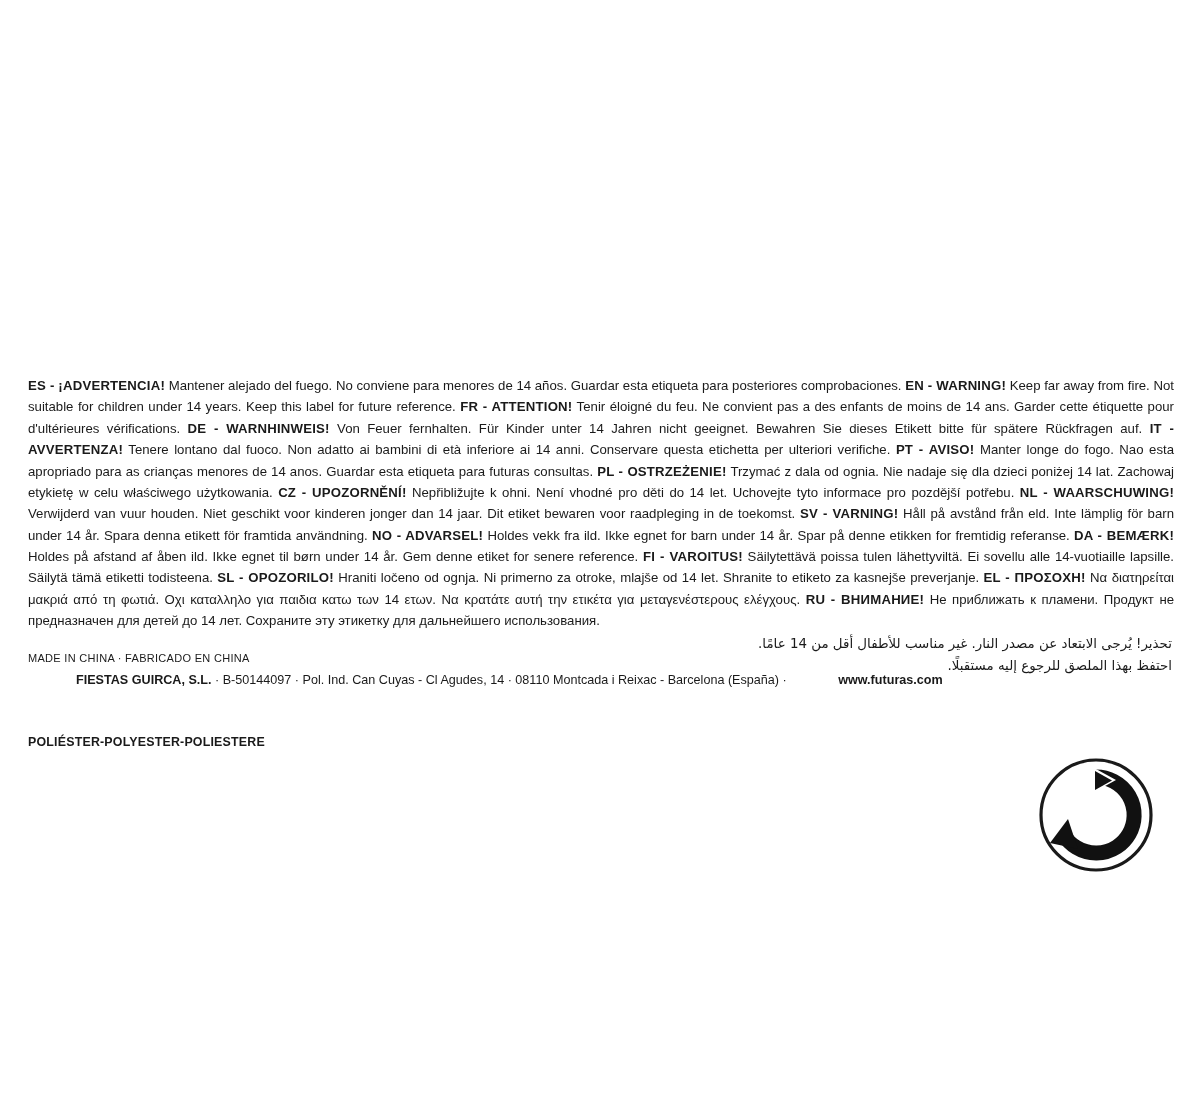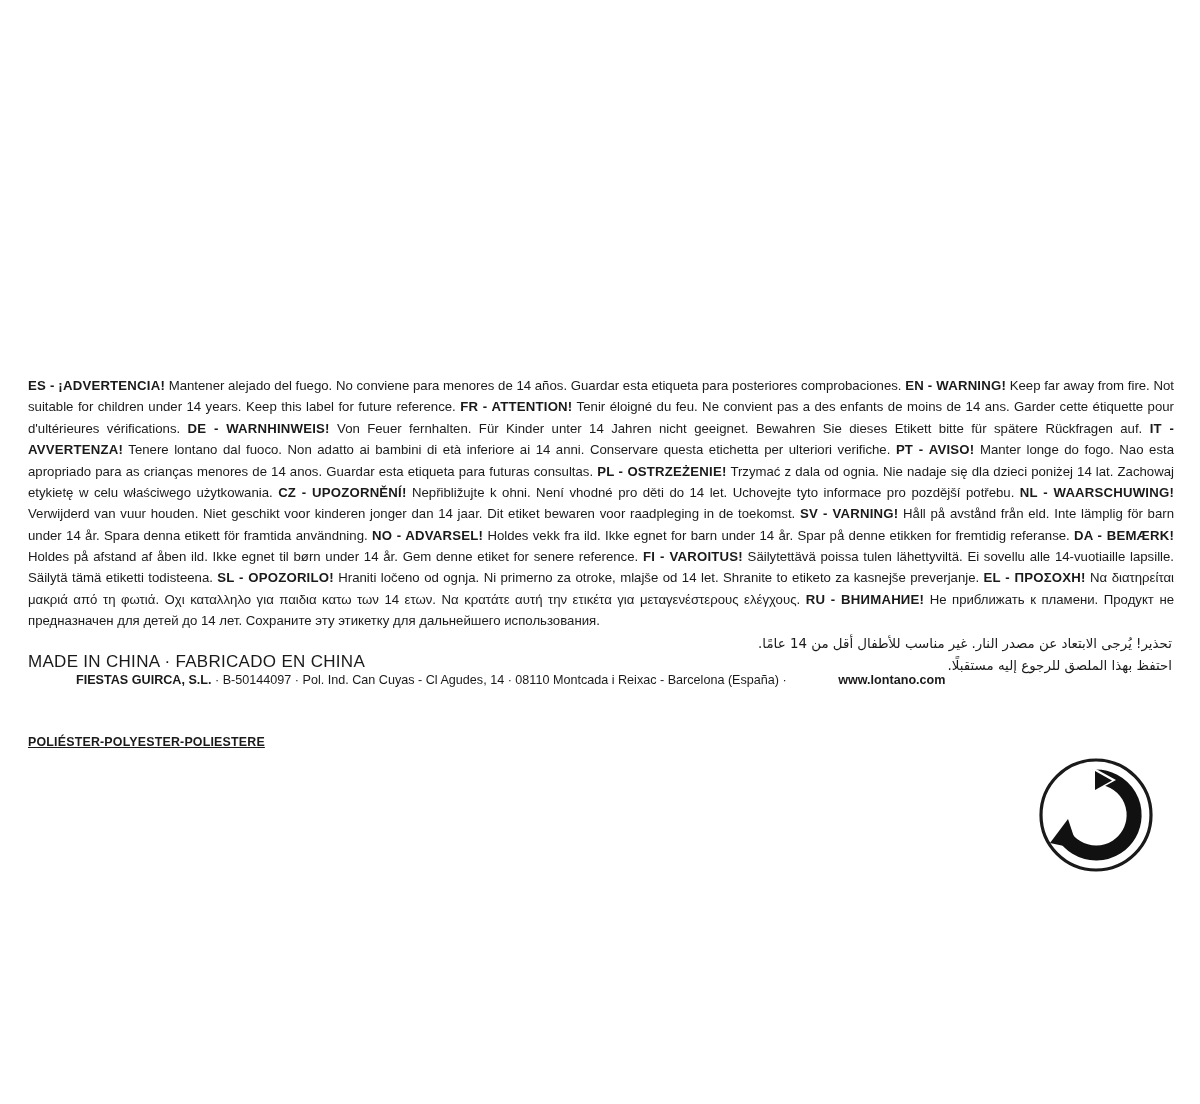--- a/index.html
+++ b/index.html
@@ -47,21 +47,21 @@
     font-size: 13.4px;
     line-height: 1.65;
     font-family: "DejaVu Sans", sans-serif;
     color: #1a1a1a;
     margin-top: 12px;
   }
   .origin-line {
     position: absolute;
     left: 28px;
     top: 652px;
-    font-size: 17px;
+    font-size: 11px;
     letter-spacing: 0.3px;
     color: #1a1a1a;
   }
   .company-line {
     position: absolute;
     left: 28px;
     top: 673px;
     font-size: 12.6px;
     color: #1a1a1a;
     white-space: nowrap;
@@ -71,21 +71,20 @@
     margin-left: 48px;
   }
   .material-line {
     position: absolute;
     left: 28px;
     top: 735px;
     font-size: 12.4px;
     font-weight: bold;
     letter-spacing: 0.2px;
     color: #1a1a1a;
-    text-decoration: underline;
   }
   .mobius-wrap {
     position: absolute;
     left: 1038px;
     top: 757px;
     width: 116px;
     height: 116px;
   }
   .mobius-wrap svg {
     display: block;
@@ -98,21 +97,21 @@
 
   <div class="warning-block">
     <span id="warning-paragraph"><b>ES - ¡ADVERTENCIA!</b><span> Mantener alejado del fuego. No conviene para menores de 14 años. Guardar esta etiqueta para posteriores comprobaciones. </span><b>EN - WARNING!</b><span> Keep far away from fire. Not suitable for children under 14 years. Keep this label for future reference. </span><b>FR - ATTENTION!</b><span> Tenir éloigné du feu. Ne convient pas a des enfants de moins de 14 ans. Garder cette étiquette pour d'ultérieures vérifications. </span><b>DE - WARNHINWEIS!</b><span> Von Feuer fernhalten. Für Kinder unter 14 Jahren nicht geeignet. Bewahren Sie dieses Etikett bitte für spätere Rückfragen auf. </span><b>IT - AVVERTENZA!</b><span> Tenere lontano dal fuoco. Non adatto ai bambini di età inferiore ai 14 anni. Conservare questa etichetta per ulteriori verifiche. </span><b>PT - AVISO!</b><span> Manter longe do fogo. Nao esta apropriado para as crianças menores de 14 anos. Guardar esta etiqueta para futuras consultas. </span><b>PL - OSTRZEŻENIE!</b><span> Trzymać z dala od ognia. Nie nadaje się dla dzieci poniżej 14 lat. Zachowaj etykietę w celu właściwego użytkowania. </span><b>CZ - UPOZORNĚNÍ!</b><span> Nepřibližujte k ohni. Není vhodné pro děti do 14 let. Uchovejte tyto informace pro pozdější potřebu. </span><b>NL - WAARSCHUWING!</b><span> Verwijderd van vuur houden. Niet geschikt voor kinderen jonger dan 14 jaar. Dit etiket bewaren voor raadpleging in de toekomst. </span><b>SV - VARNING!</b><span> Håll på avstånd från eld. Inte lämplig för barn under 14 år. Spara denna etikett för framtida användning. </span><b>NO - ADVARSEL!</b><span> Holdes vekk fra ild. Ikke egnet for barn under 14 år. Spar på denne etikken for fremtidig referanse. </span><b>DA - BEMÆRK!</b><span> Holdes på afstand af åben ild. Ikke egnet til børn under 14 år. Gem denne etiket for senere reference. </span><b>FI - VAROITUS!</b><span> Säilytettävä poissa tulen lähettyviltä. Ei sovellu alle 14-vuotiaille lapsille. Säilytä tämä etiketti todisteena. </span><b>SL - OPOZORILO!</b><span> Hraniti ločeno od ognja. Ni primerno za otroke, mlajše od 14 let. Shranite to etiketo za kasnejše preverjanje. </span><b>EL - ΠΡΟΣΟΧΗ!</b><span> Να διατηρείται μακριά από τη φωτιά. Οχι καταλληλο για παιδια κατω των 14 ετων. Να κρατάτε αυτή την ετικέτα για μεταγενέστερους ελέγχους. </span><b>RU - ВНИМАНИЕ!</b><span> Не приближать к пламени. Продукт не предназначен для детей до 14 лет. Сохраните эту этикетку для дальнейшего использования.</span></span>
   </div>
 
   <div class="arabic-block">تحذير! يُرجى الابتعاد عن مصدر النار. غير مناسب للأطفال أقل من 14 عامًا. احتفظ بهذا الملصق للرجوع إليه مستقبلًا.</div>
 
   <div class="origin-line">MADE IN CHINA · FABRICADO EN CHINA</div>
 
   <div class="company-line">
-    <span class="strong">FIESTAS GUIRCA, S.L.</span><span> · B-50144097 · Pol. Ind. Can Cuyas - Cl Agudes, 14 · 08110 Montcada i Reixac - Barcelona (España) · </span><span class="strong">www.lontano.com</span>
+    <span class="strong">FIESTAS GUIRCA, S.L.</span><span> · B-50144097 · Pol. Ind. Can Cuyas - Cl Agudes, 14 · 08110 Montcada i Reixac - Barcelona (España) · </span><span class="strong">www.futuras.com</span>
   </div>
 
   <div class="material-line">POLIÉSTER-POLYESTER-POLIESTERE</div>
 
   <div class="mobius-wrap">
     <svg width="116" height="116" viewBox="0 0 116 116" aria-hidden="true">
       <circle cx="58" cy="58" r="55" fill="none" stroke="#1a1a1a" stroke-width="3.2"></circle>
       <path d="M58 20
                A38 38 0 1 1 25.5 77.5" fill="none" stroke="#111111" stroke-width="15" stroke-linecap="butt"></path>
       <path d="M58 20 L58 20" fill="none"></path>

